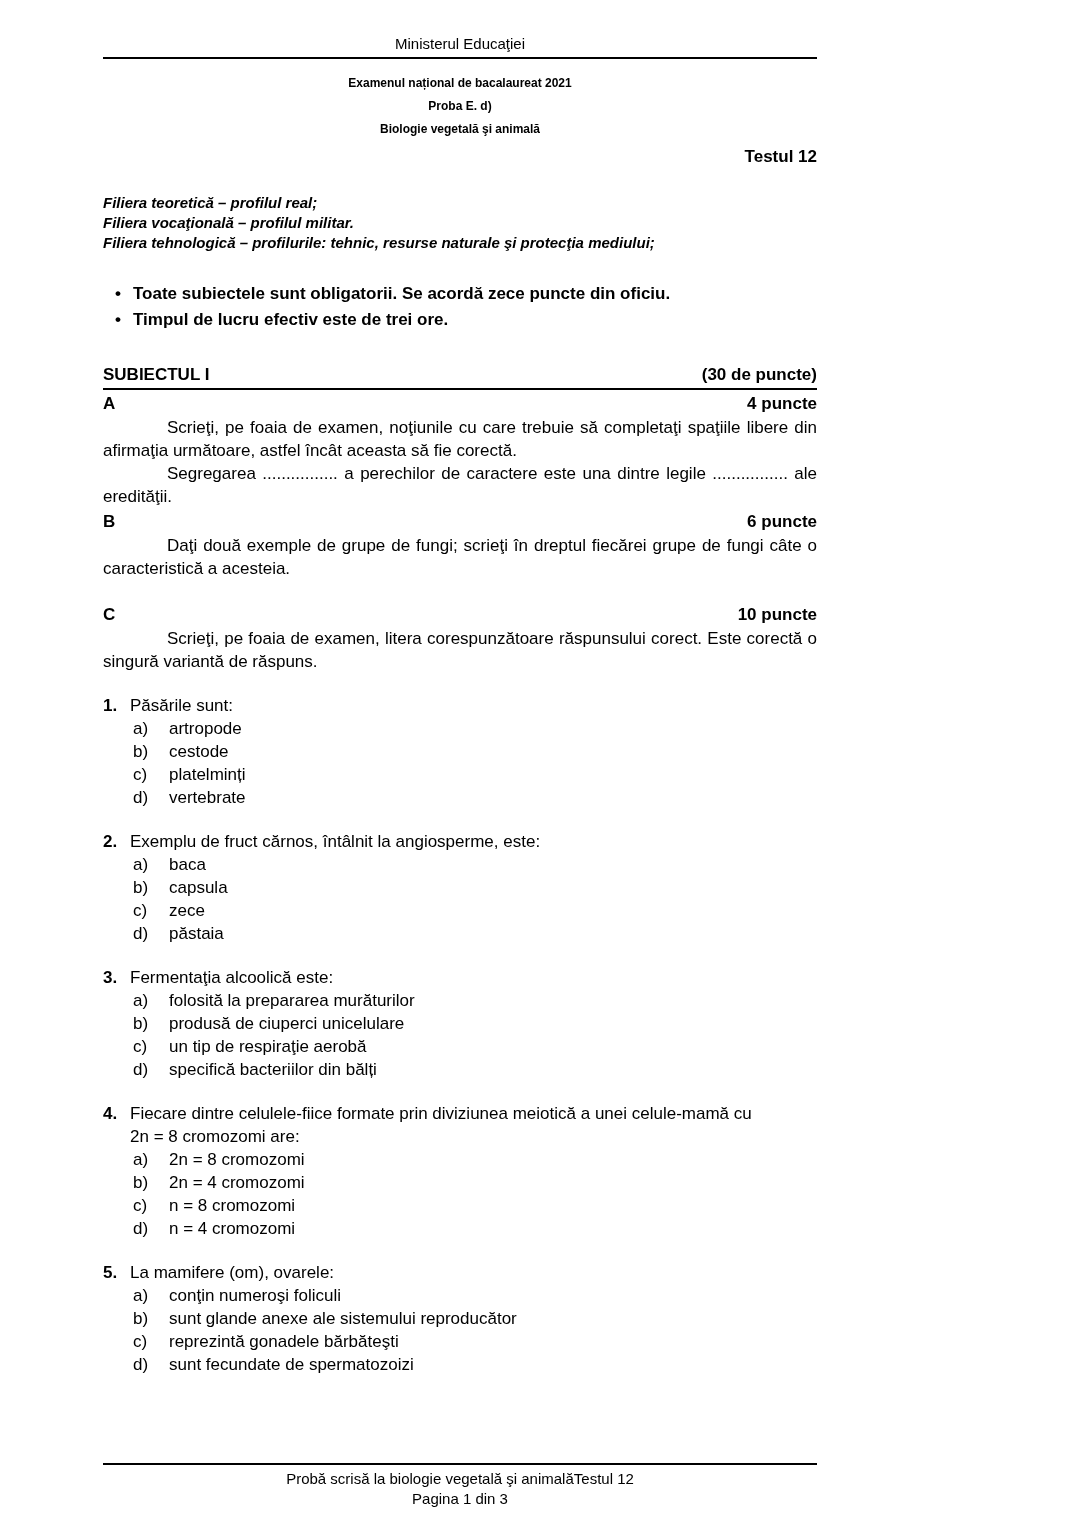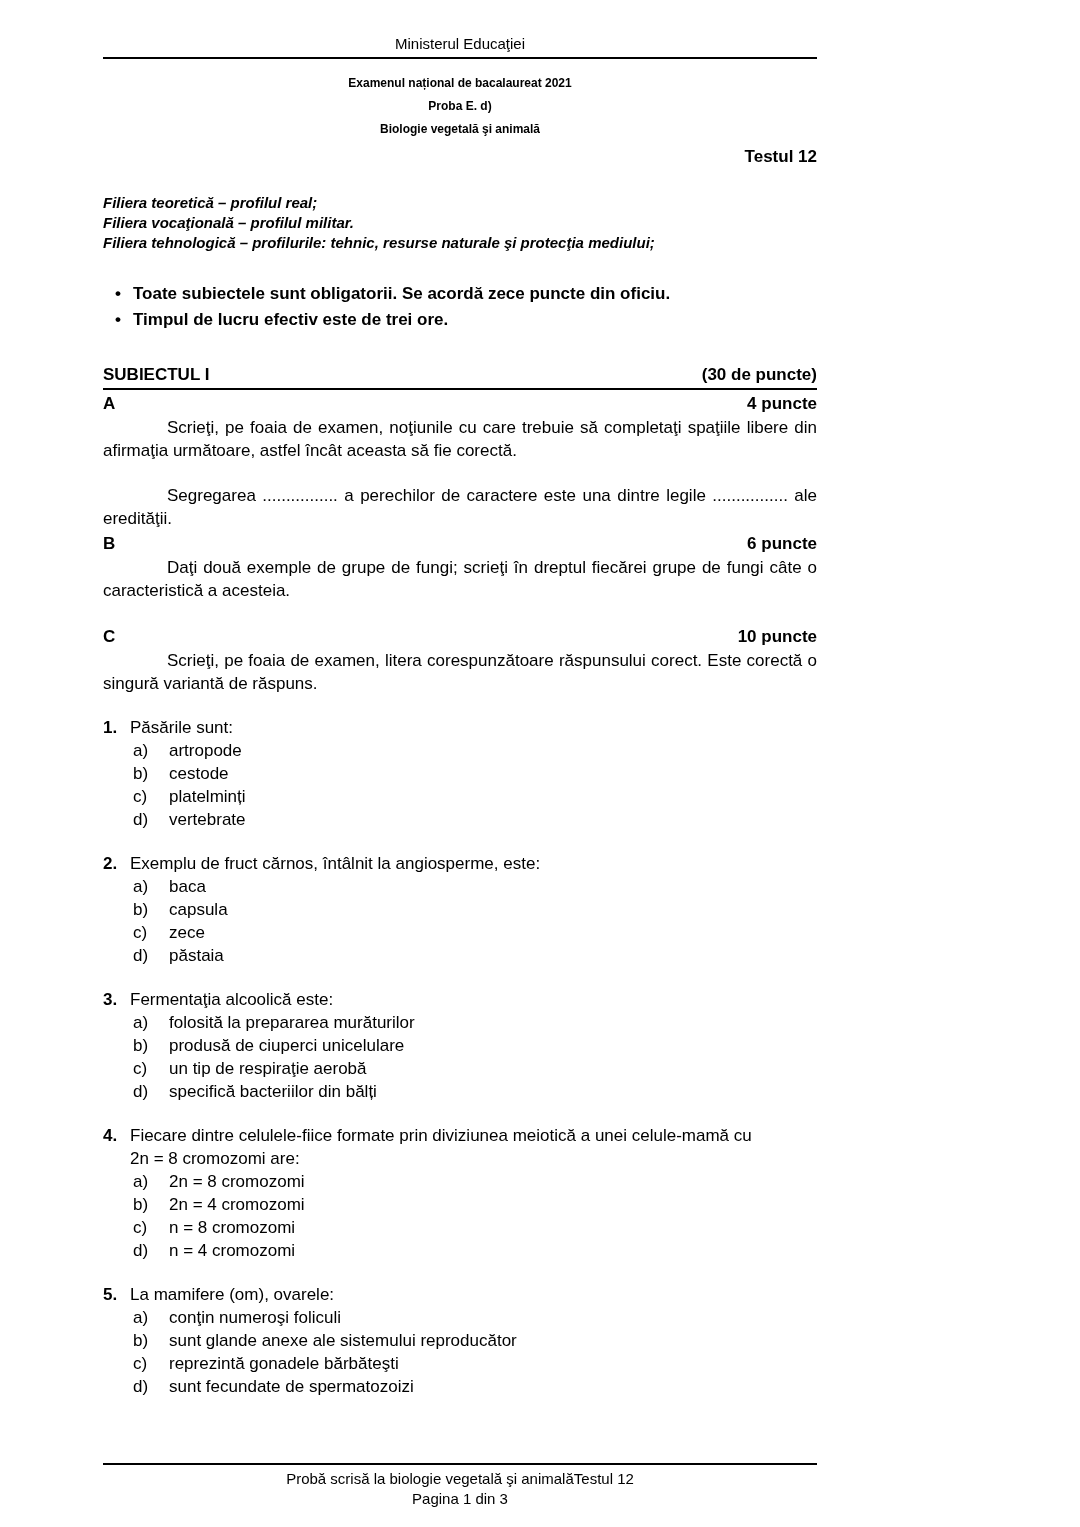--- a/index.html
+++ b/index.html
@@ -40,21 +40,21 @@
   .sec-row {
     display: flex; justify-content: space-between;
     font-weight: bold; font-size: 17px; line-height: 25px;
     margin-top: 1px;
   }
   .para {
     font-size: 17px; line-height: 23px;
     text-align: justify;
     text-indent: 64px;
   }
-  .para.gap-top { margin-top: 22px; }
+  .para.gap-top { }
   
   .question { margin-top: 21px; font-size: 17px; line-height: 23px; }
   .q-line { display: flex; }
   .q-num { font-weight: bold; flex: 0 0 27px; }
   .q-cont { padding-left: 27px; }
   .option { display: flex; padding-left: 30px; }
   .opt-letter { flex: 0 0 36px; }
   
   .footer { margin-top: auto; border-top: 2px solid #000; padding-top: 4px; font-size: 15px; line-height: 20px; }
   .footer-row { display: flex; justify-content: center; }

